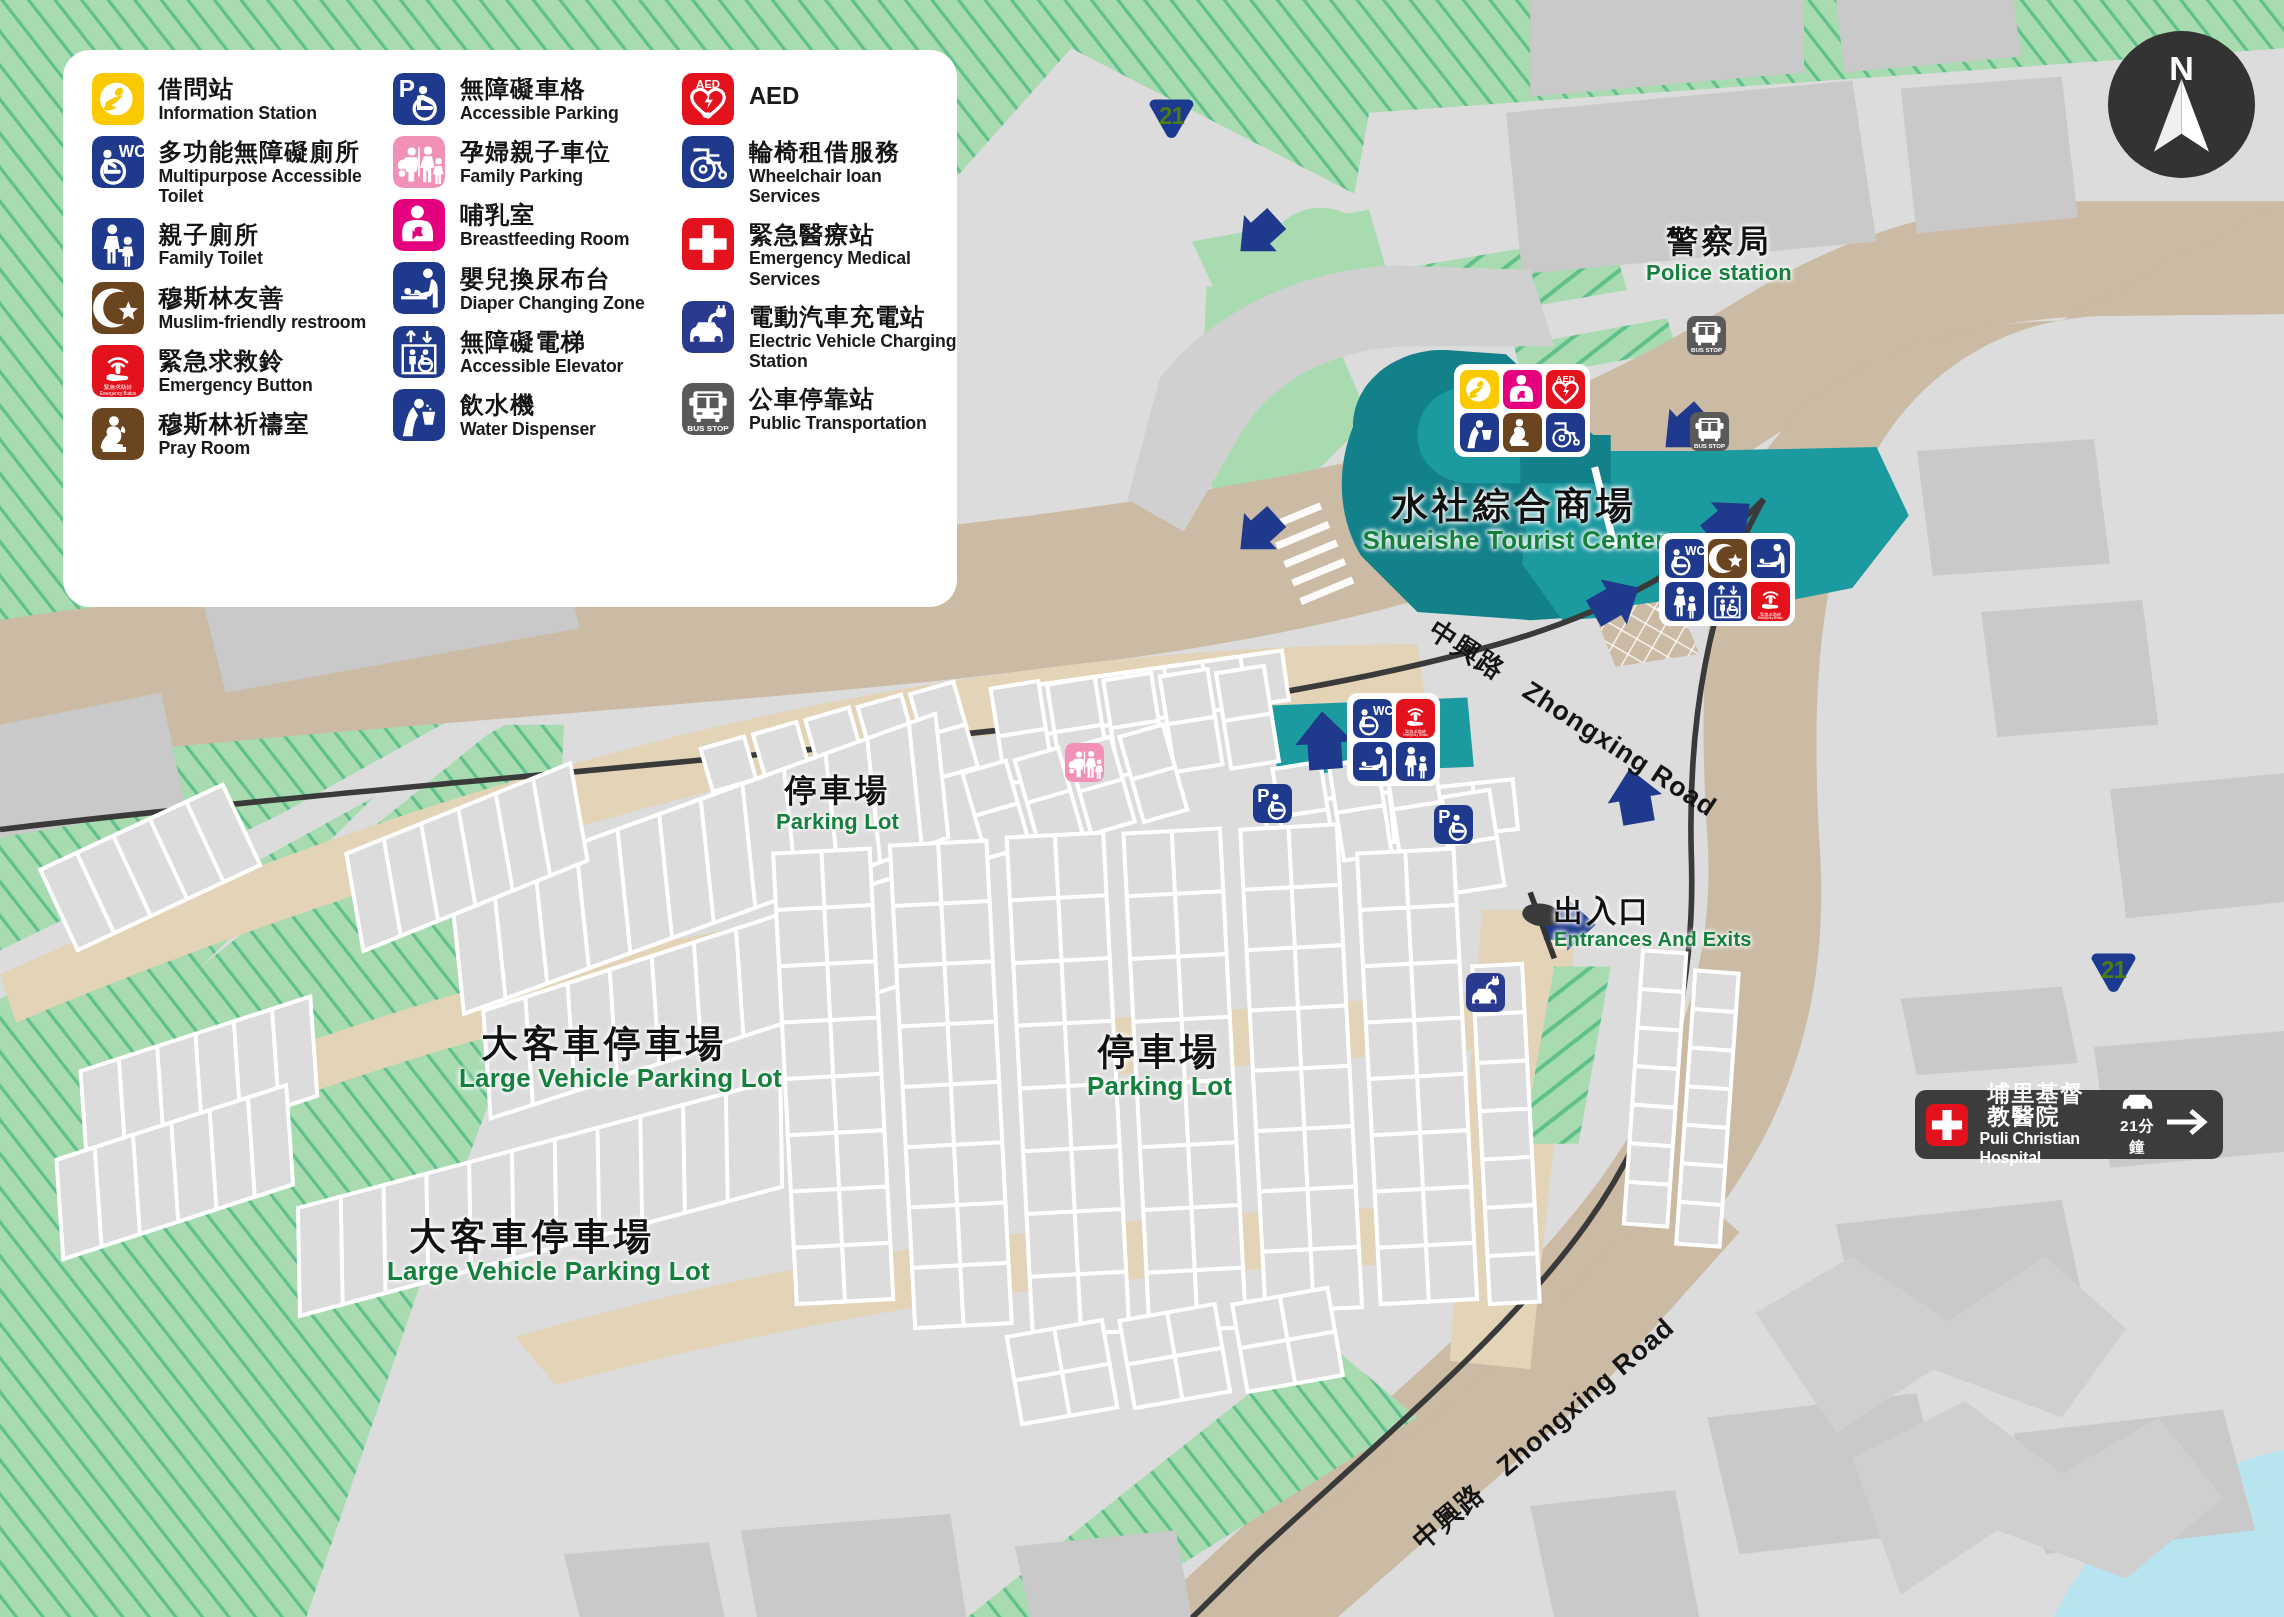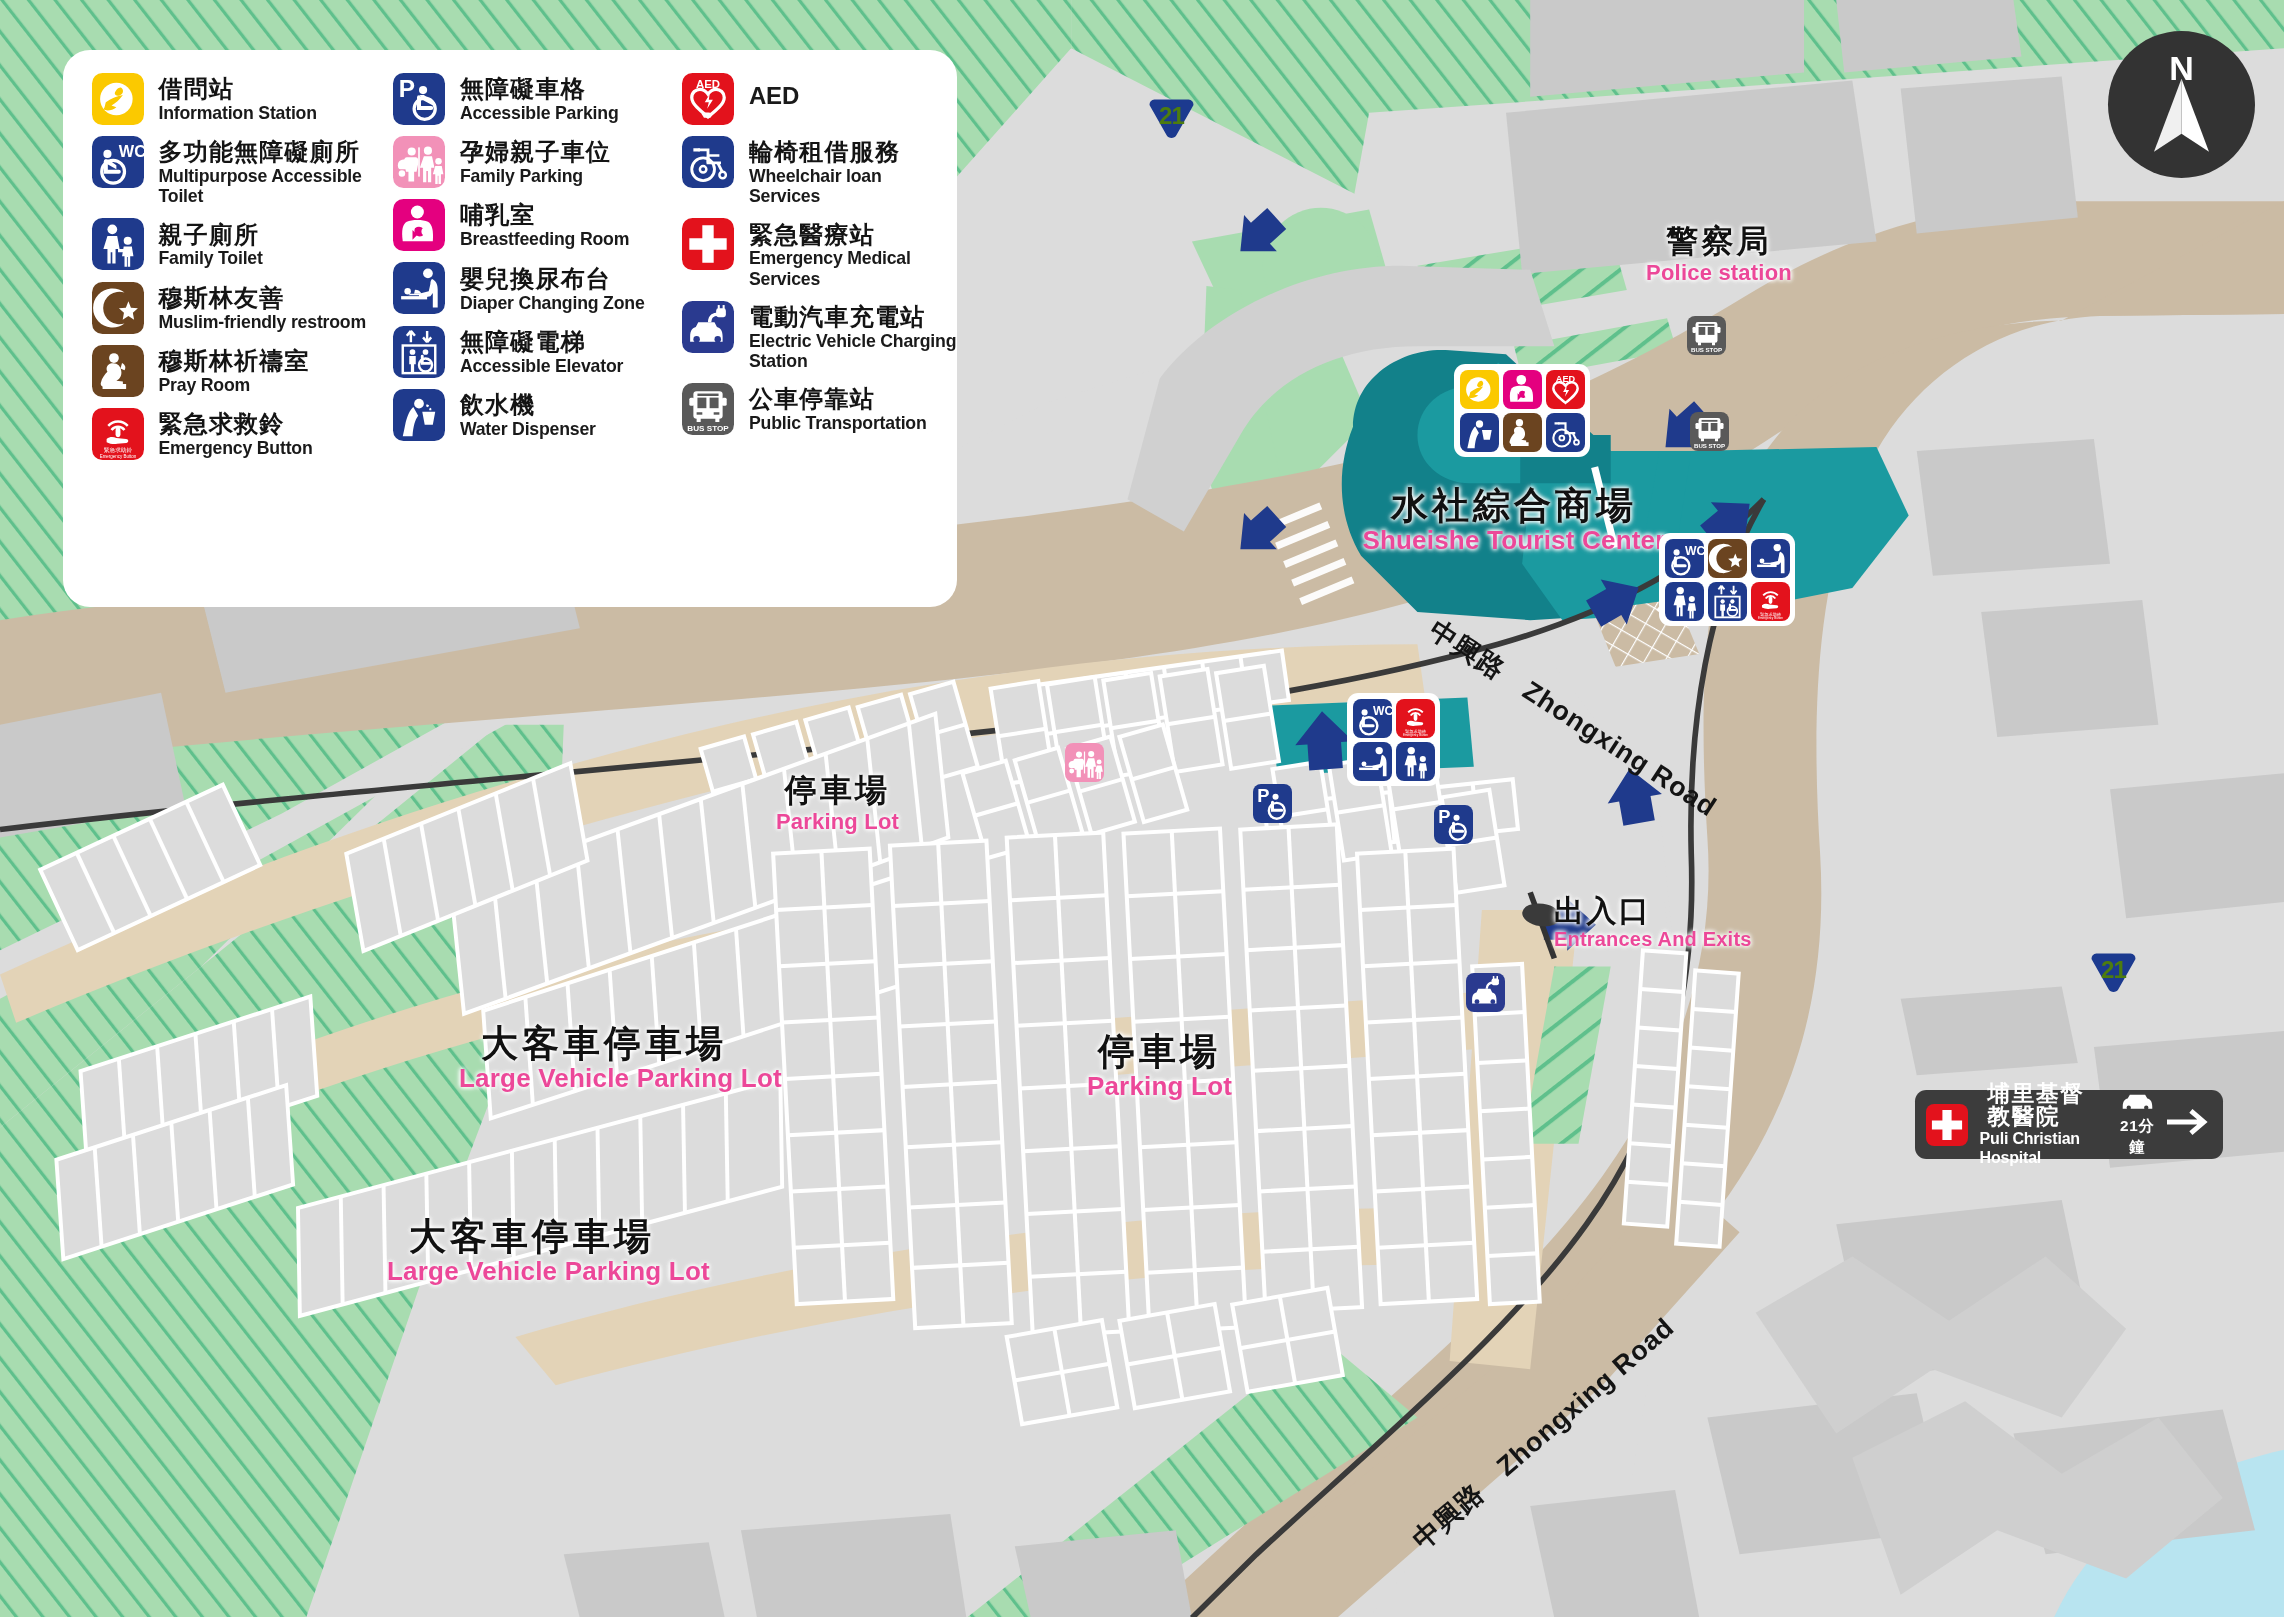--- a/index.html
+++ b/index.html
@@ -50,21 +50,21 @@
   }
   .sq svg { display: block; }
 
   
   .maplabel { position: absolute; z-index: 40; text-align: center; white-space: nowrap; }
   .maplabel .zh {
     font-size: 32px; font-weight: bold; color: #111; letter-spacing: 3.2px;
     line-height: 1.12; text-shadow: 0 0 4px #fff, 0 0 4px #fff, 0 0 6.4px #fff;
   }
   .maplabel .en {
-    font-size: 22px; font-weight: bold; color: #ec4899; letter-spacing: 0.2px;
+    font-size: 22px; font-weight: bold; color: #15803d; letter-spacing: 0.2px;
     line-height: 1.15; text-shadow: 0 0 4px #fff, 0 0 4px #fff, 0 0 6.4px #fff;
   }
   .maplabel.big .zh { font-size: 37px; letter-spacing: 4px; }
   .maplabel.big .en { font-size: 26px; }
   .maplabel.mid .zh { font-size: 30px; letter-spacing: 2.4px; }
   .maplabel.mid .en { font-size: 20px; }
   .roadlabel {
     position: absolute; z-index: 38; white-space: nowrap;
     font-size: 27px; font-weight: bold; color: #141414; letter-spacing: 0.8px;
   }
@@ -652,48 +652,48 @@
               <path d="M46 20l4 10 11 1-8 7 2 11-9-6-9 6 2-11-8-7 11-1z" fill="#fff" transform="translate(-2,2) scale(0.78) translate(14,8)"></path>
             </svg>
           </div>
           <div class="legend-txt">
             <div class="legend-zh">穆斯林友善</div>
             <div class="legend-en">Muslim-friendly restroom</div>
           </div>
         </div>
 
         <div class="legend-item">
-          <div class="sq" style="background:#6B4420">
-            <svg width="52" height="52" viewBox="0 0 64 64">
-              <circle cx="27" cy="16" r="6" fill="#fff"></circle>
-              <path d="M22 23c8-2 13 2 14 9 1 6-2 10-6 12l8 1v6H14c-2 0-4-2-3-5 1-5 5-10 8-13-2-4-1-8 3-10z" fill="#fff"></path>
-              <path d="M13 48h29v6H13z" fill="#fff"></path>
-              <path d="M37 22c4 2 5 6 3 9l-5-2z" fill="#fff"></path>
-            </svg>
-          </div>
-          <div class="legend-txt">
-            <div class="legend-zh">穆斯林祈禱室</div>
-            <div class="legend-en">Pray Room</div>
-          </div>
-        </div>
-
-        <div class="legend-item">
           <div class="sq" style="background:#E3121C">
             <svg width="52" height="52" viewBox="0 0 64 64">
               <path d="M20 22a16 16 0 0 1 24 0" stroke="#fff" stroke-width="3" fill="none"></path>
               <path d="M24 27a10 10 0 0 1 16 0" stroke="#fff" stroke-width="3" fill="none"></path>
               <rect x="29" y="24" width="6" height="12" rx="3" fill="#fff"></rect>
               <path d="M18 38c4-3 8-3 12-1l12 1c3 0 4 4 0 5l-11 1c-4 1-9 0-13-2z" fill="#fff"></path>
               <text x="32" y="54" text-anchor="middle" font-size="7" fill="#fff" font-family="Liberation Sans, sans-serif">緊急求助鈴</text>
               <text x="32" y="61" text-anchor="middle" font-size="5.5" fill="#fff" font-family="Liberation Sans, sans-serif">Emergency Button</text>
             </svg>
           </div>
           <div class="legend-txt">
             <div class="legend-zh">緊急求救鈴</div>
             <div class="legend-en">Emergency Button</div>
+          </div>
+        </div>
+
+        <div class="legend-item">
+          <div class="sq" style="background:#6B4420">
+            <svg width="52" height="52" viewBox="0 0 64 64">
+              <circle cx="27" cy="16" r="6" fill="#fff"></circle>
+              <path d="M22 23c8-2 13 2 14 9 1 6-2 10-6 12l8 1v6H14c-2 0-4-2-3-5 1-5 5-10 8-13-2-4-1-8 3-10z" fill="#fff"></path>
+              <path d="M13 48h29v6H13z" fill="#fff"></path>
+              <path d="M37 22c4 2 5 6 3 9l-5-2z" fill="#fff"></path>
+            </svg>
+          </div>
+          <div class="legend-txt">
+            <div class="legend-zh">穆斯林祈禱室</div>
+            <div class="legend-en">Pray Room</div>
           </div>
         </div>
       </div>
 
       <div class="legend-col c2">
 
         <div class="legend-item">
           <div class="sq" style="background:#1F3A8C">
             <svg width="52" height="52" viewBox="0 0 64 64">
               <text x="7" y="30" font-family="Liberation Sans, sans-serif" font-size="30" font-weight="bold" fill="#fff">P</text>

